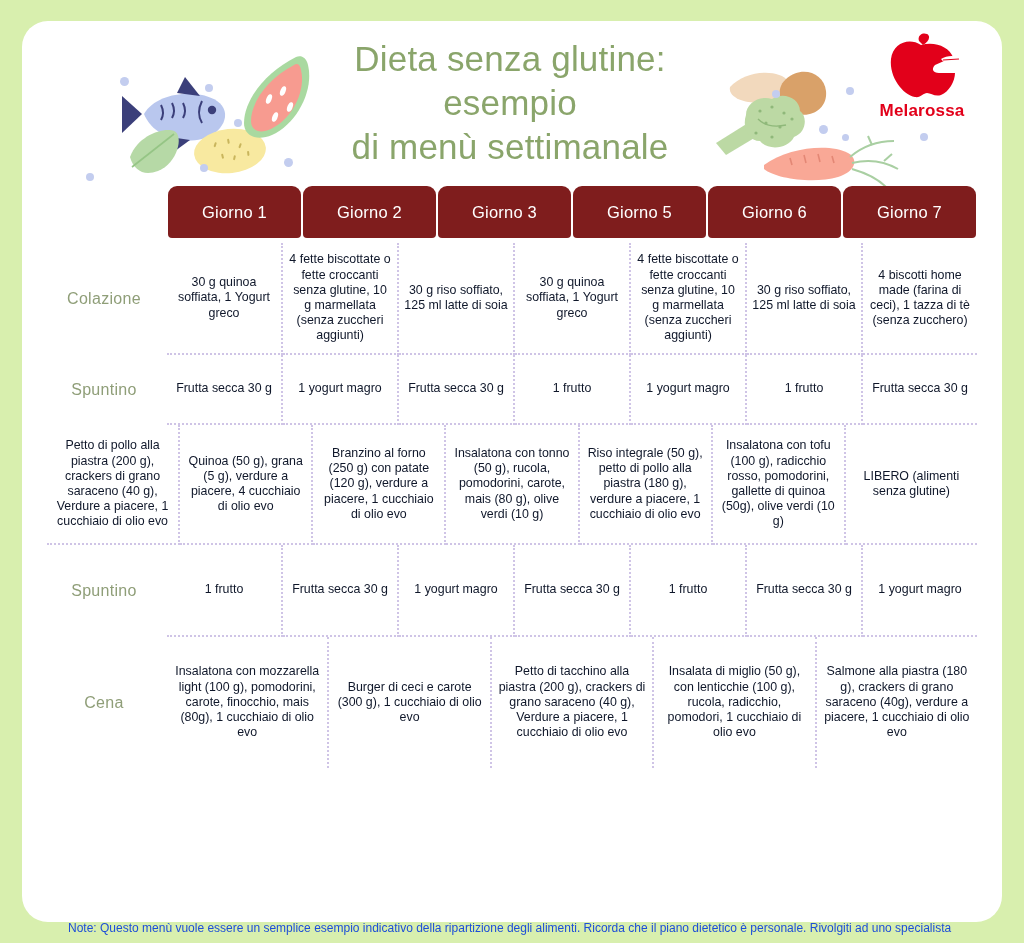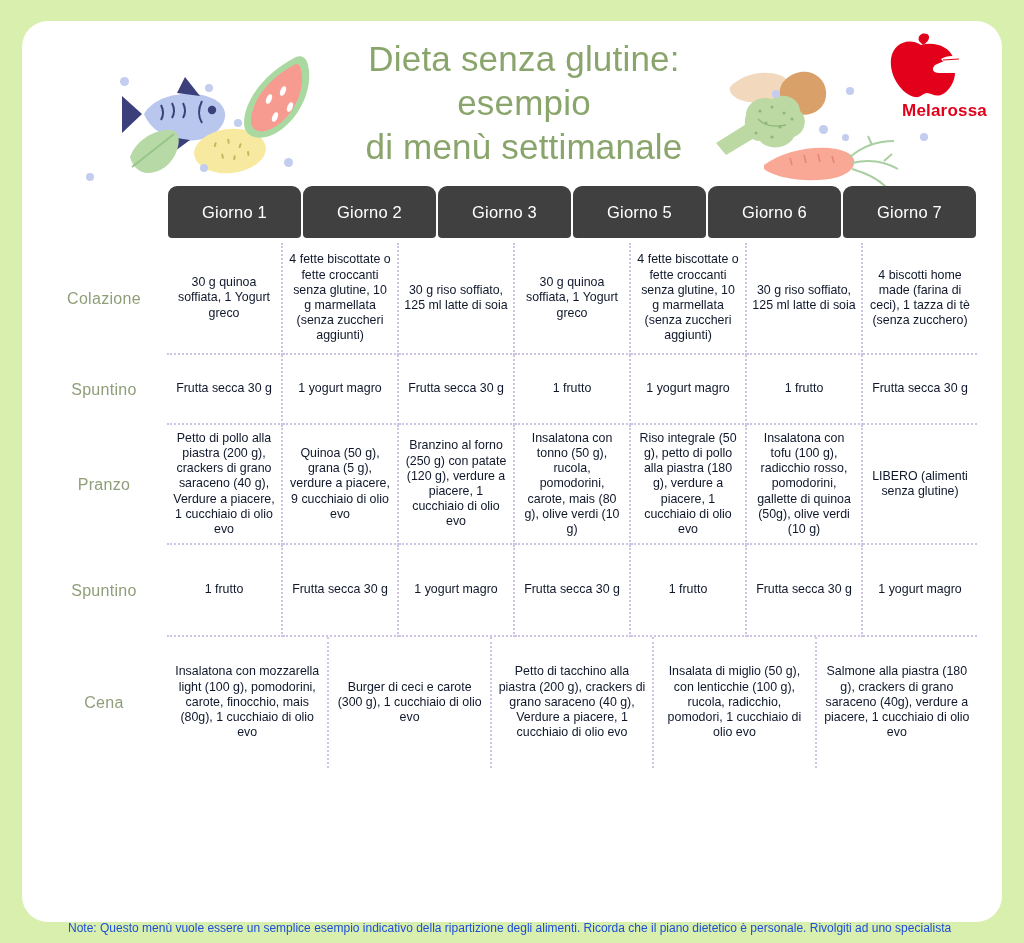--- a/index.html
+++ b/index.html
@@ -22,21 +22,21 @@
     border-radius: 26px;
   }
 
   
   .header {
     position: absolute; left: 0; top: 0;
     width: 980px; height: 165px;
   }
   .title {
     position: absolute;
-    left: 262px; top: 16px;
+    left: 248px; top: 16px;
     width: 480px;
     text-align: center;
     color: #8aa56b;
     font-size: 35px;
     line-height: 44px;
     font-weight: 400;
     letter-spacing: 0.2px;
   }
   .title .l1 { display:block; }
   .title .l2 { display:block; }
@@ -47,35 +47,35 @@
   .dot {
     position: absolute;
     border-radius: 50%;
     background: #c3cdef;
   }
 
   
   .logo { position: absolute; left: 835px; top: 12px; width: 130px; height: 105px; }
   .logo-word {
     position: absolute; left: 0; top: 68px; width: 130px;
-    text-align: right; color: #e2001a;
+    text-align: center; color: #e2001a;
     font-size: 17px; font-weight: bold; letter-spacing: .2px;
   }
 
   
   .table {
     position: absolute;
     left: 25px; top: 165px;
     width: 930px;
   }
   .thead { display: flex; height: 52px; margin-left: 120px; }
   .th {
     flex: 1 1 0;
     margin: 0 1px;
-    background: #404040;
+    background: #7f1d1d;
     border-radius: 9px 9px 4px 4px;
     color: #ffffff;
     font-size: 16.5px;
     display: flex; align-items: center; justify-content: center;
     letter-spacing: .2px;
   }
 
   .tbody { margin-top: 5px; }
   .trow { display: flex; align-items: stretch; }
   .rowlabel {
@@ -285,28 +285,27 @@
 30 g</div>
               <div class="td">1 frutto</div>
               <div class="td">1 yogurt
 magro</div>
               <div class="td">1 frutto</div>
               <div class="td">Frutta secca
 30 g</div>
             </div>
           </div>
           <div class="trow r-pranzo">
-            <div class="rowlabel">Pranzo</div>
             <div class="cells">
               <div class="td">Petto di pollo alla piastra (200 g), crackers di grano saraceno (40 g), Verdure a piacere,
 1 cucchiaio di olio evo</div>
               <div class="td">Quinoa (50 g),
 grana (5 g),
 verdure a piacere,
-9 cucchiaio
+4 cucchiaio
 di olio evo</div>
               <div class="td">Branzino al forno (250 g) con patate (120 g), verdure a piacere,
 1 cucchiaio
 di olio evo</div>
               <div class="td">Insalatona
 con tonno (50 g), rucola, pomodorini, carote, mais (80 g), olive verdi (10 g)</div>
               <div class="td">Riso integrale (50 g), petto di pollo alla piastra (180 g), verdure a piacere,
 1 cucchiaio
 di olio evo</div>
               <div class="td">Insalatona con tofu (100 g), radicchio rosso, pomodorini, gallette di quinoa (50g), olive verdi (10 g)</div>

